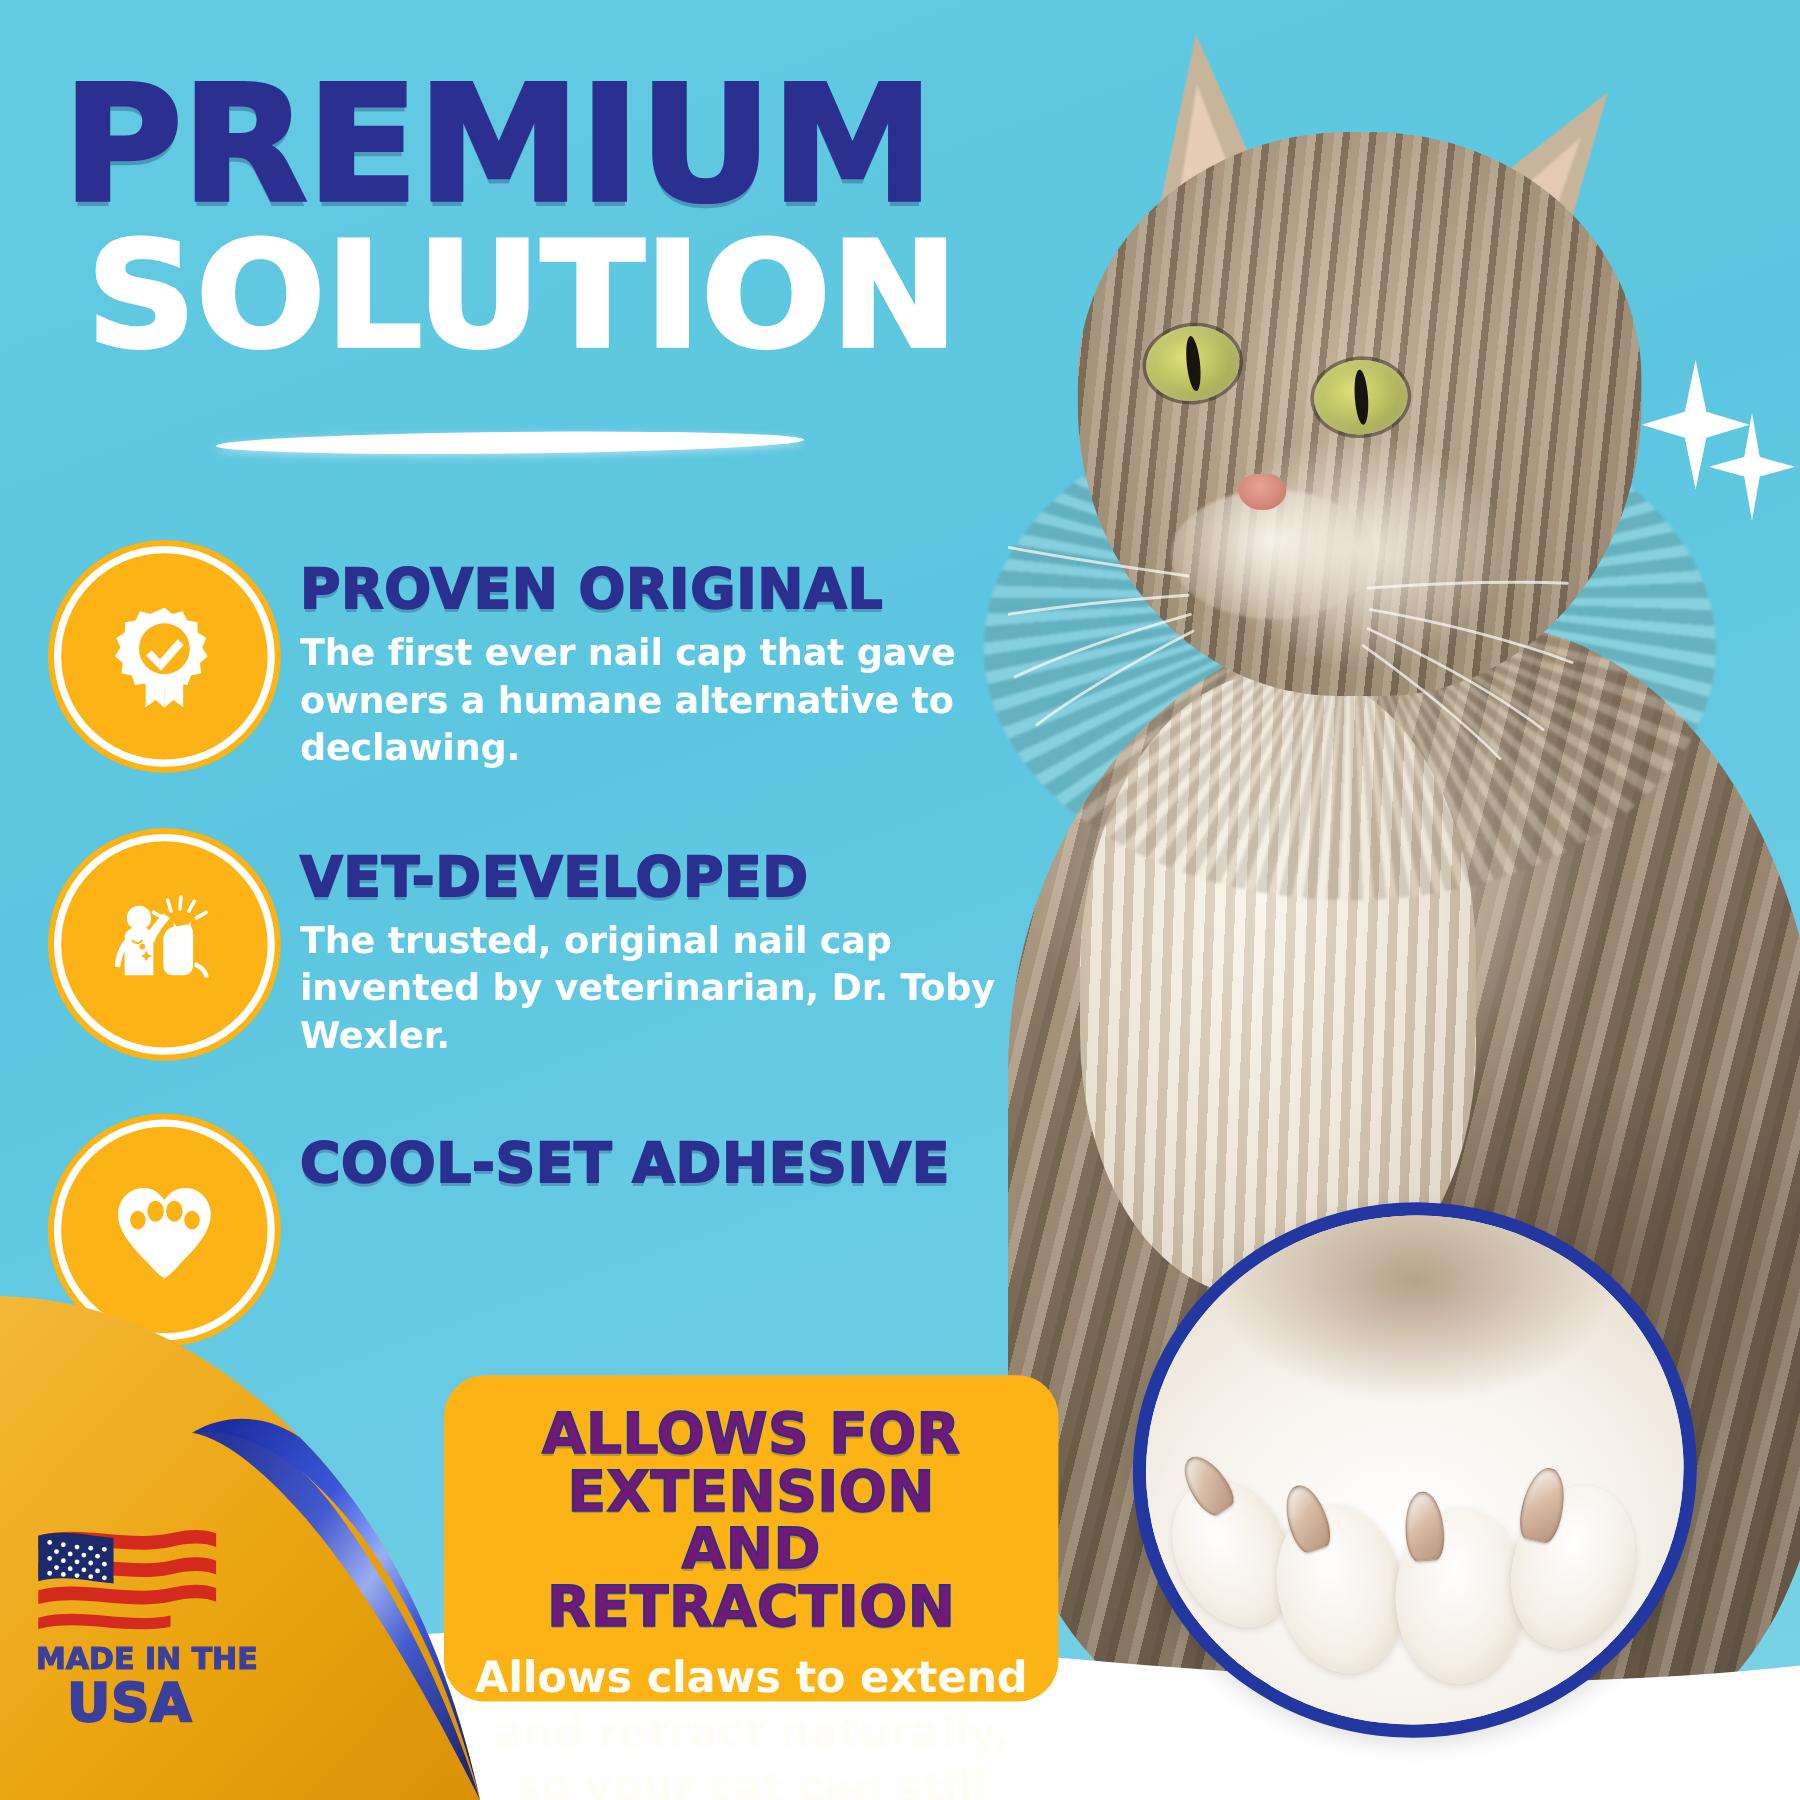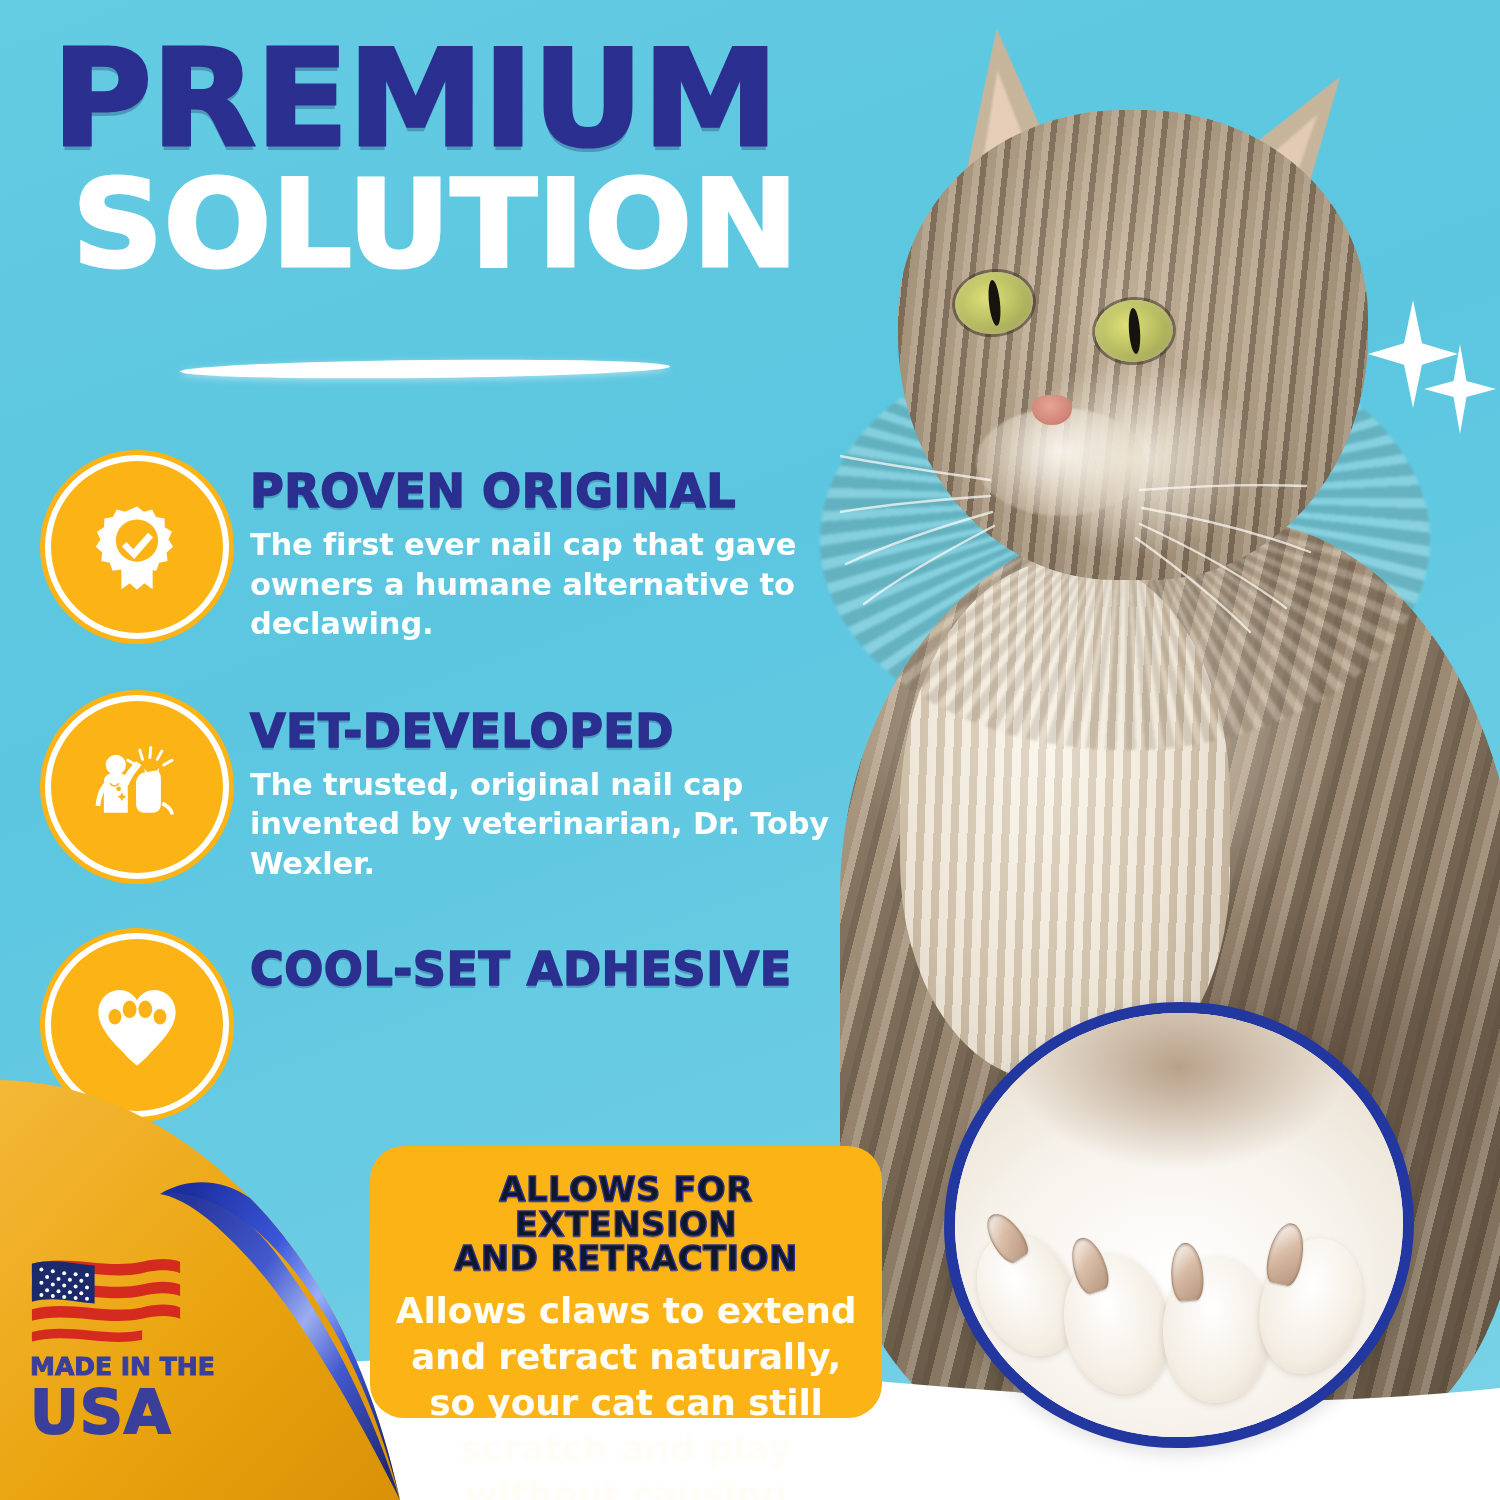--- a/index.html
+++ b/index.html
@@ -157,21 +157,21 @@
   .sp1 {
     left: 1368px; top: 300px; width: 90px; height: 108px;
     clip-path: polygon(50% 0%, 60% 40%, 100% 50%, 60% 60%, 50% 100%, 40% 60%, 0% 50%, 40% 40%);
   }
   .sp2 {
     left: 1424px; top: 344px; width: 72px; height: 90px;
     clip-path: polygon(50% 0%, 59% 41%, 100% 50%, 59% 59%, 50% 100%, 41% 59%, 0% 50%, 41% 41%);
   }
 
   
-  .title-block { position: absolute; left: 52px; top: 38px; width: 840px; }
+  .title-block { position: absolute; left: 52px; top: 60px; width: 840px; }
   .t-line1 {
     font-family: "DejaVu Sans", sans-serif;
     font-weight: 700;
     font-size: 134px;
     line-height: 0.92;
     letter-spacing: -1px;
     color: #2b2f8f;
     text-shadow: 0 5px 0 rgba(20,24,90,.28);
     -webkit-text-stroke: 3px #2b2f8f;
     transform: scaleX(1.02);
@@ -258,26 +258,27 @@
     font-weight: 700;
     font-size: 25px;
     color: #3b3f9c;
     letter-spacing: 0px;
     -webkit-text-stroke: 1px #3b3f9c;
     line-height: 1.05;
   }
   .usa-usa {
     font-family: "DejaVu Sans", sans-serif;
     font-weight: 700;
-    font-size: 60px;
+    font-size: 44px;
     color: #3b3f9c;
     letter-spacing: 1px;
     -webkit-text-stroke: 2px #3b3f9c;
     line-height: 1.0;
     margin-top: 2px;
+    margin-left: 26px;
   }
 
   
   .paw-circle {
     position: absolute;
     left: 944px; top: 1002px;
     width: 470px; height: 446px;
     border-radius: 50%;
     border: 11px solid #2337a0;
     overflow: hidden;
@@ -312,23 +313,23 @@
     left: 370px; top: 1146px;
     width: 512px; height: 272px;
     background: #fbb315;
     border-radius: 34px;
     padding: 26px 20px 18px 20px;
     text-align: center;
   }
   .callout-title {
     font-family: "DejaVu Sans", sans-serif;
     font-weight: 700;
-    font-size: 34px;
+    font-size: 47px;
     line-height: 1.02;
-    color: #0f172a;
+    color: #701a75;
     letter-spacing: 0.4px;
     -webkit-text-stroke: 1.4px #2b2f8f;
     text-shadow: 0 2px 0 rgba(20,24,90,.22);
     margin-bottom: 12px;
   }
   .callout-desc {
     font-family: "DejaVu Sans", sans-serif;
     font-weight: 700;
     font-size: 36px;
     line-height: 1.28;

